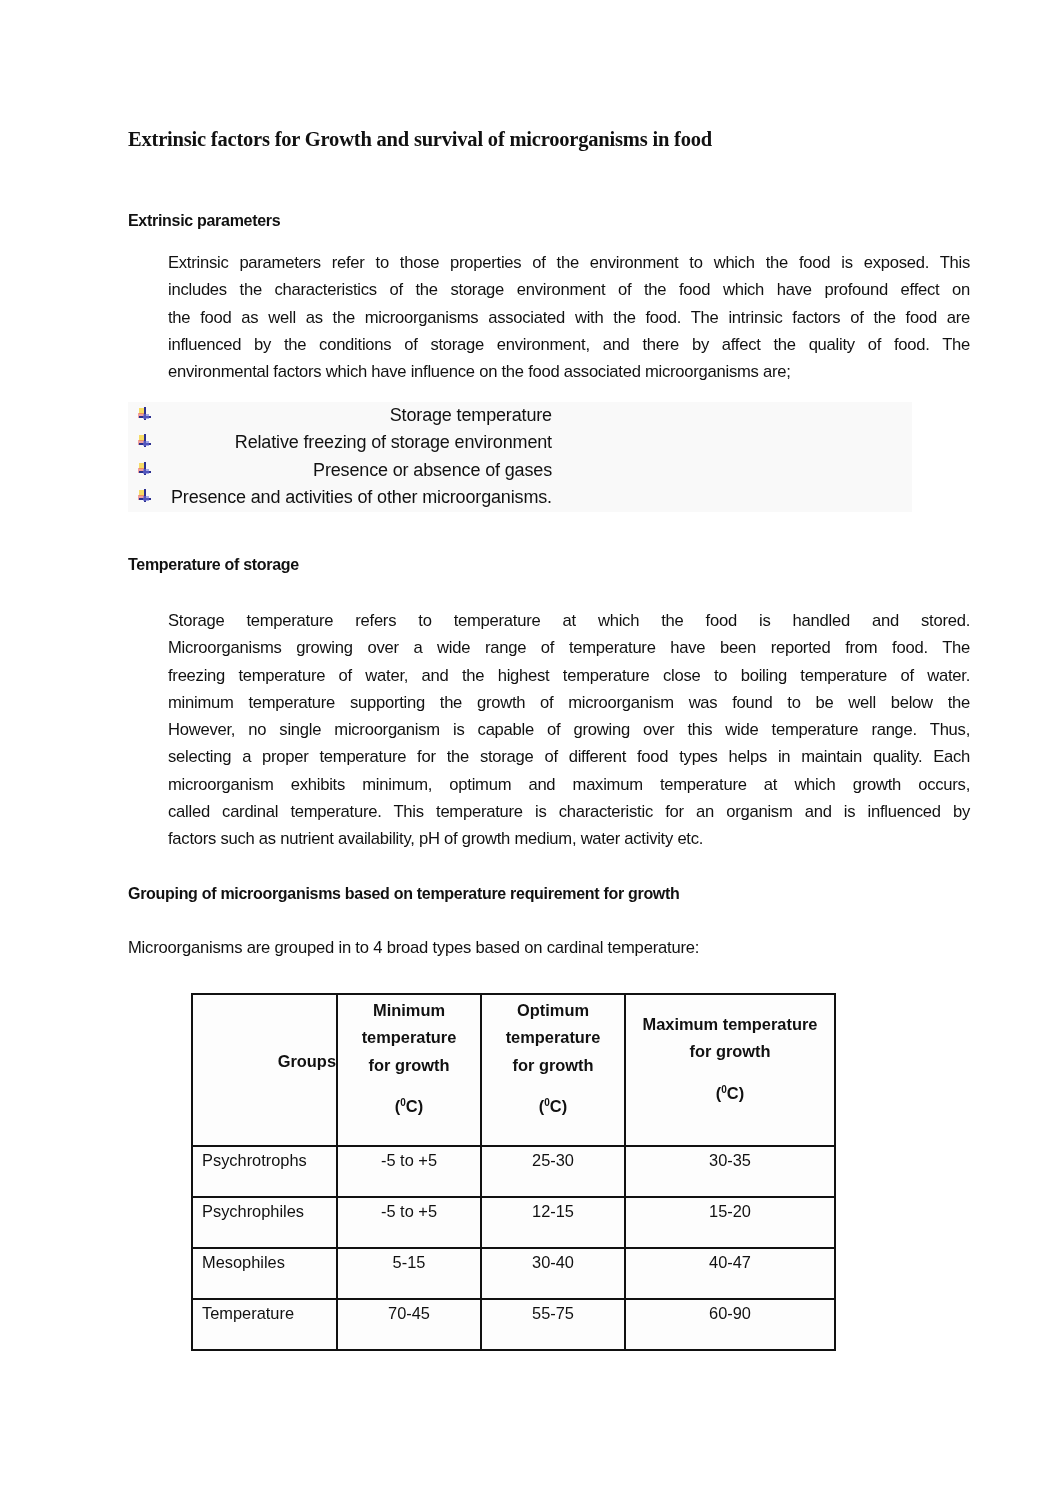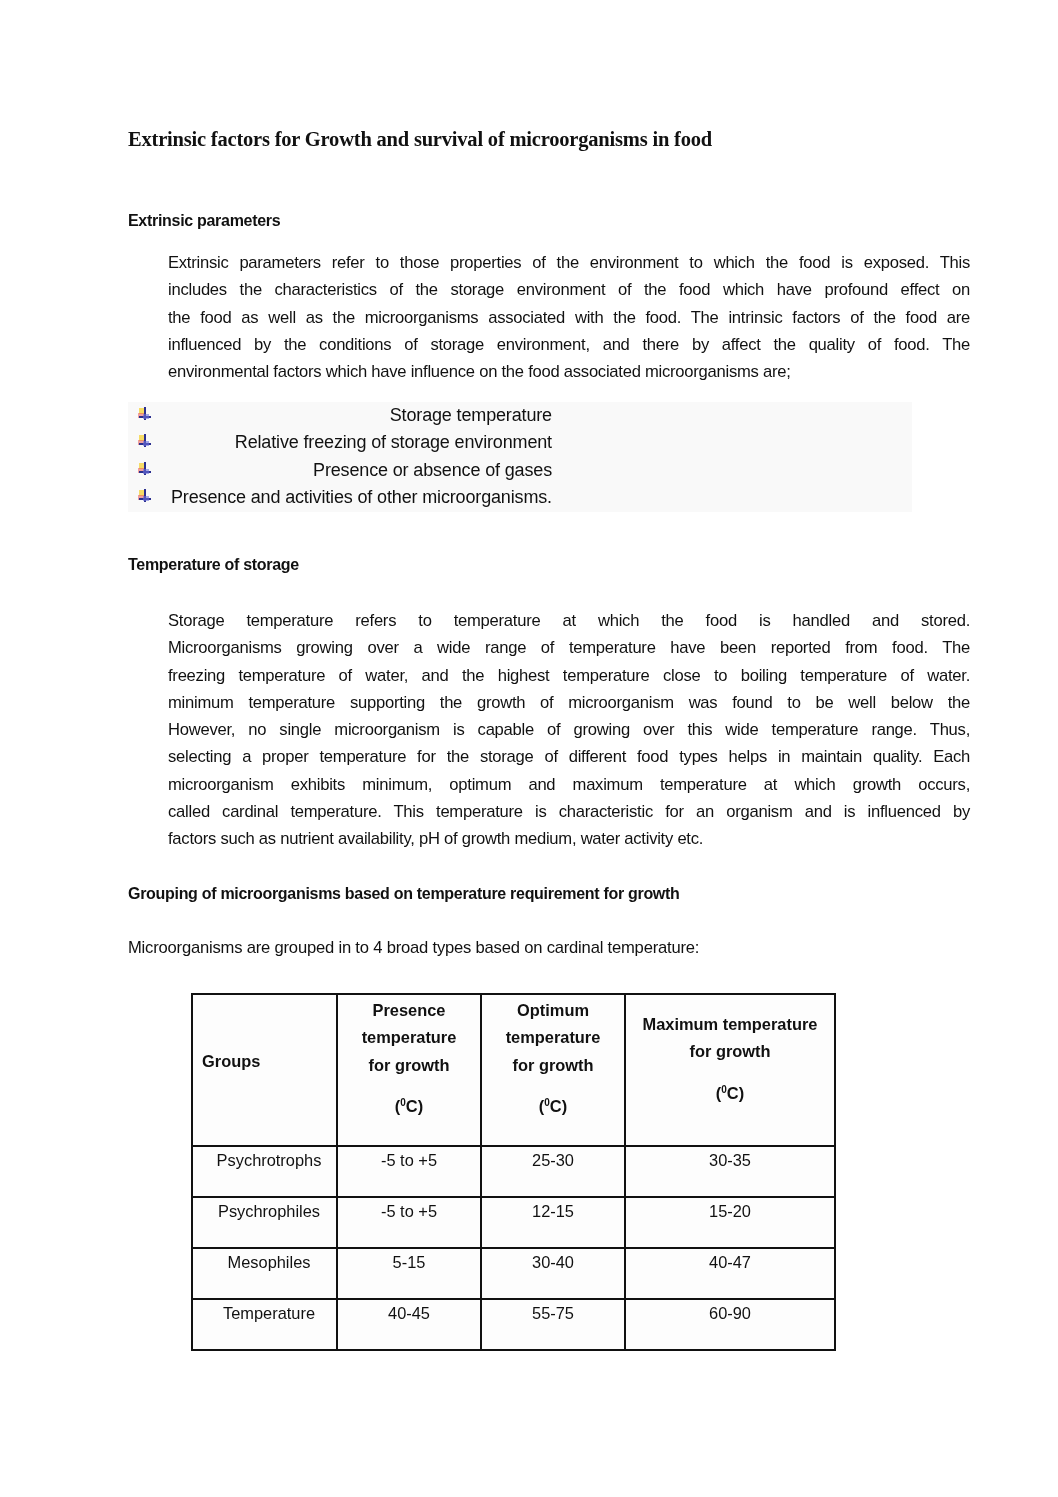--- a/index.html
+++ b/index.html
@@ -41,23 +41,23 @@
       position: absolute; left: 191px; top: 993px;
       border-collapse: collapse; background: #fdfdfd;
       font-size: 16.4px;
     }
     table.groups td, table.groups th {
       border: 2px solid #111111; padding: 0; vertical-align: top;
     }
     table.groups th { font-weight: bold; height: 150px; }
     th .hwrap { display: flex; flex-direction: column; align-items: center; justify-content: flex-start; padding-top: 2px; line-height: 27.3px; text-align: center; }
     th .unit { margin-top: 14px; }
-    th.groups-col .hwrap { align-items: flex-start; padding-left: 9px; padding-top: 53px; }
+    th.groups-col .hwrap { align-items: flex-end; padding-left: 9px; padding-top: 53px; }
     td { height: 49px; line-height: 27px; }
-    td.first { padding-left: 9px !important; text-align: center; }
+    td.first { padding-left: 9px !important; text-align: left; }
     td.num { text-align: center; }
     sup { font-size: 10px; vertical-align: 6px; line-height: 0; }
   </style>
 </head>
 <body>
 
 <div class="abs title">Extrinsic factors for Growth and survival of microorganisms in food</div>
 
 <div class="abs heading" style="top:212px">Extrinsic parameters</div>
 
@@ -141,21 +141,21 @@
 <table class="groups">
   <thead>
     <tr>
       <th class="groups-col" style="width:143px">
         <div class="hwrap">
           <span>Groups</span>
         </div>
       </th>
       <th style="width:142px">
         <div class="hwrap">
-          <span>Presence</span>
+          <span>Minimum</span>
           <span>temperature</span>
           <span>for growth</span>
           <span class="unit"><span>(</span><sup>0</sup><span>C)</span></span>
         </div>
       </th>
       <th style="width:142px">
         <div class="hwrap">
           <span>Optimum</span>
           <span>temperature</span>
           <span>for growth</span>
@@ -185,18 +185,18 @@
       <td class="num">15-20</td>
     </tr>
     <tr>
       <td class="first">Mesophiles</td>
       <td class="num">5-15</td>
       <td class="num">30-40</td>
       <td class="num">40-47</td>
     </tr>
     <tr>
       <td class="first">Temperature</td>
-      <td class="num">40-45</td>
+      <td class="num">70-45</td>
       <td class="num">55-75</td>
       <td class="num">60-90</td>
     </tr>
   </tbody>
 </table>
 
 </body></html>

